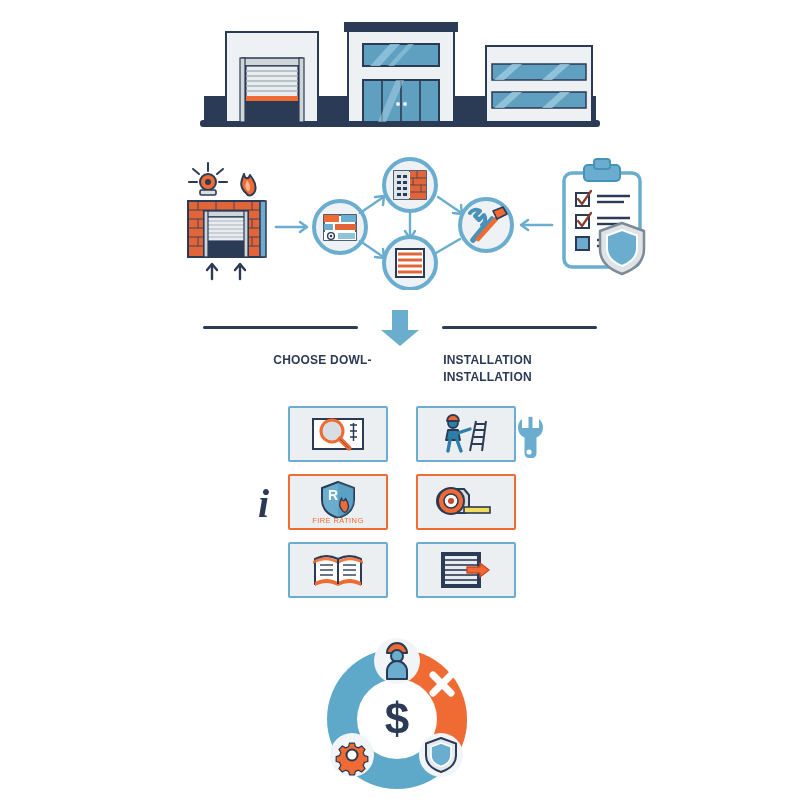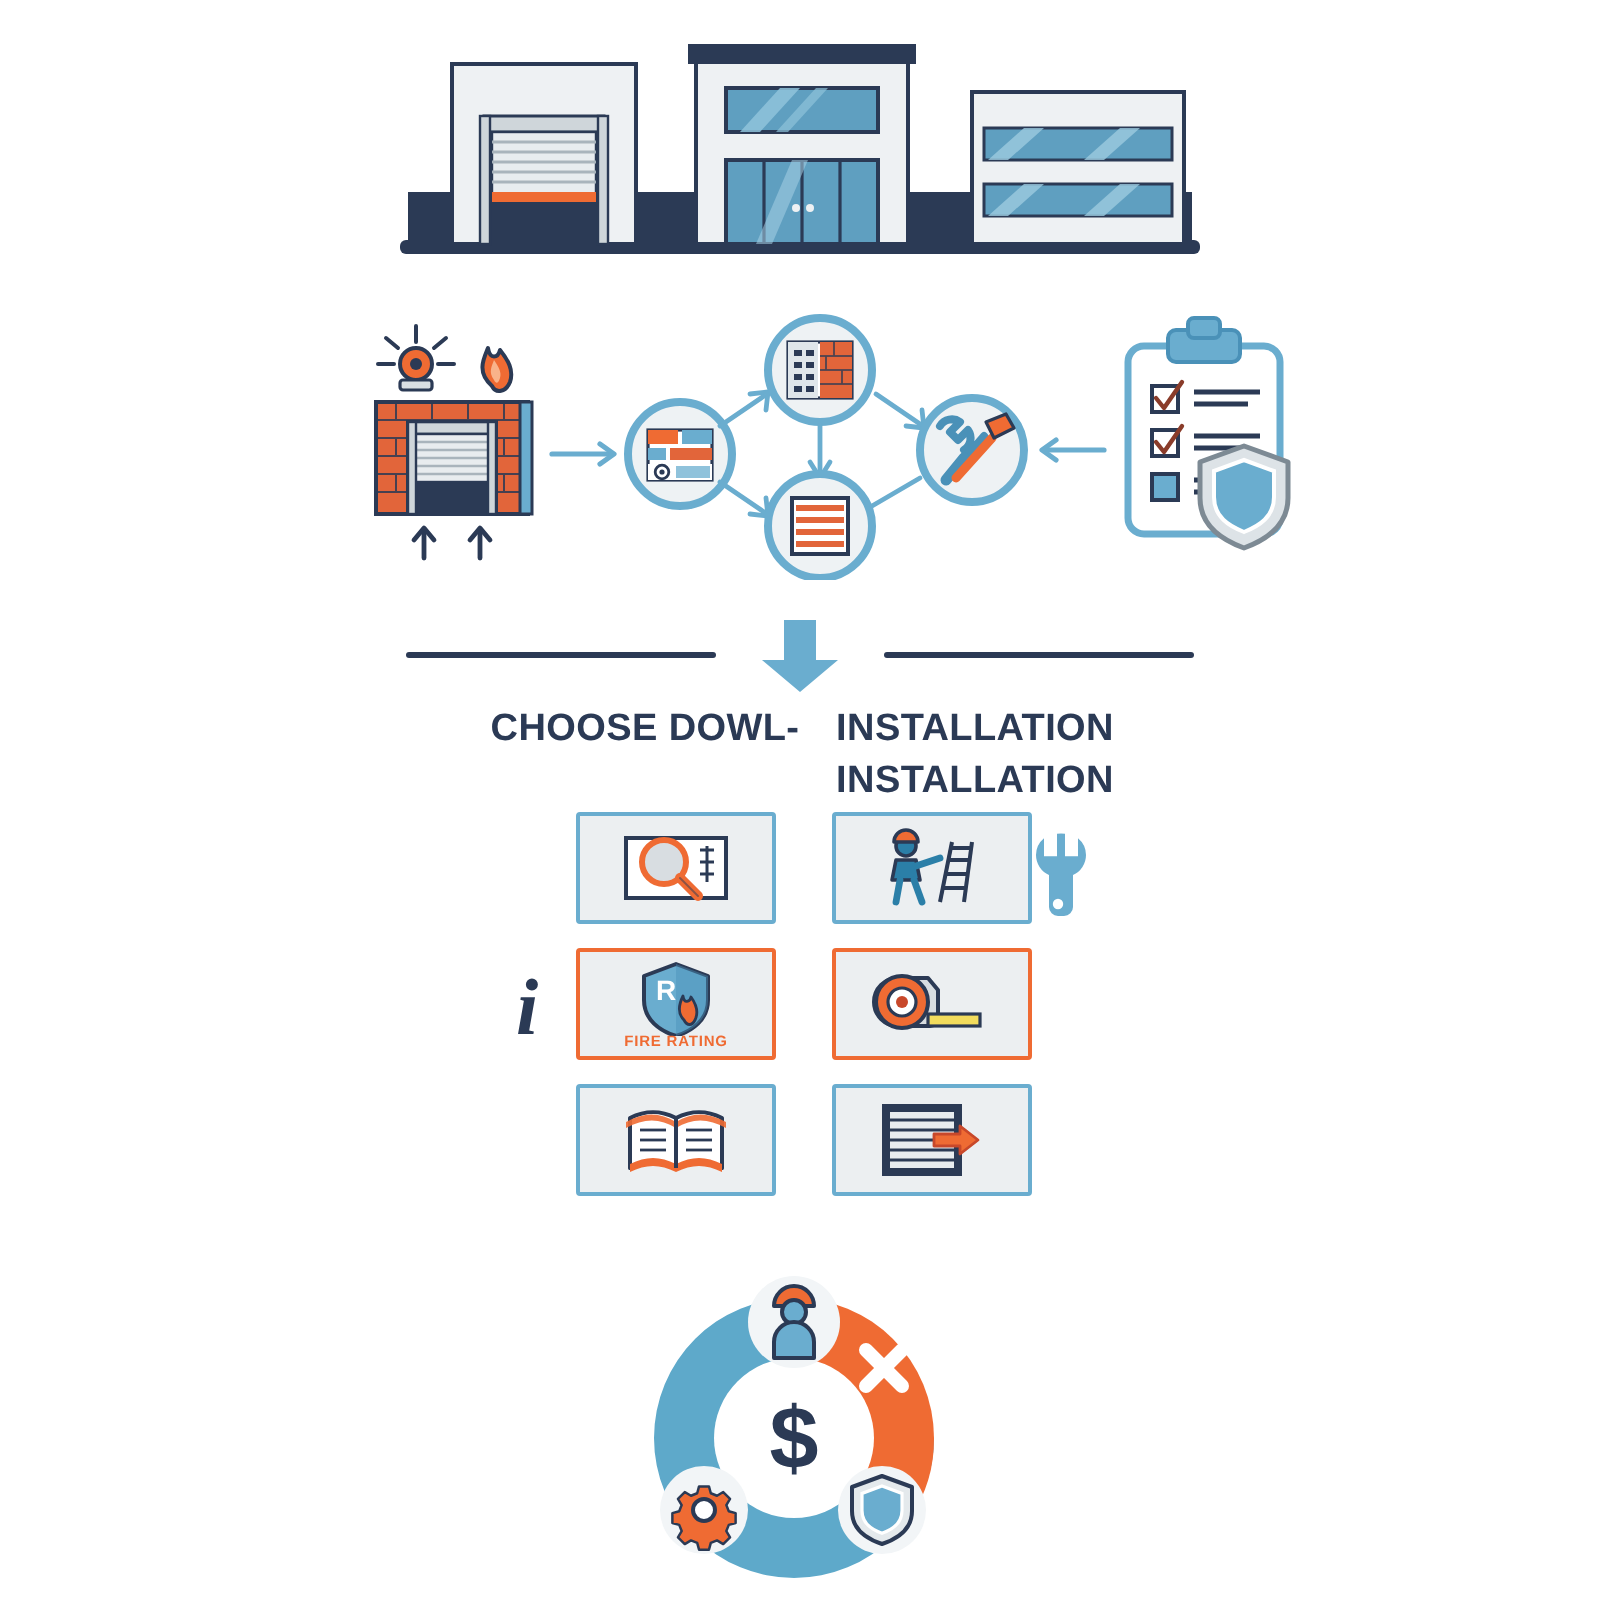--- a/index.html
+++ b/index.html
@@ -69,21 +69,21 @@
     left: 240px;
     top: 352px;
     width: 330px;
     height: 48px;
     display: flex;
   }
   .heading-col {
     flex: 1;
     text-align: center;
     color: #2b3a55;
-    font-size: 19px;
+    font-size: 12px;
     font-weight: bold;
     line-height: 1.38;
     letter-spacing: 0.2px;
   }
 
   
   .cards-area {
     position: absolute;
     left: 246px;
     top: 406px;
@@ -126,21 +126,21 @@
   .card.accent {
     border-color: #ef6b33;
   }
   .card .fire-label {
     position: absolute;
     bottom: 3px;
     left: 0;
     right: 0;
     text-align: center;
     font-size: 7.5px;
-    font-weight: bold;
+    font-weight: normal;
     color: #ef6b33;
     letter-spacing: 0.4px;
   }
   .side-wrench {
     position: absolute;
     left: 268px;
     top: 6px;
   }
 
   

